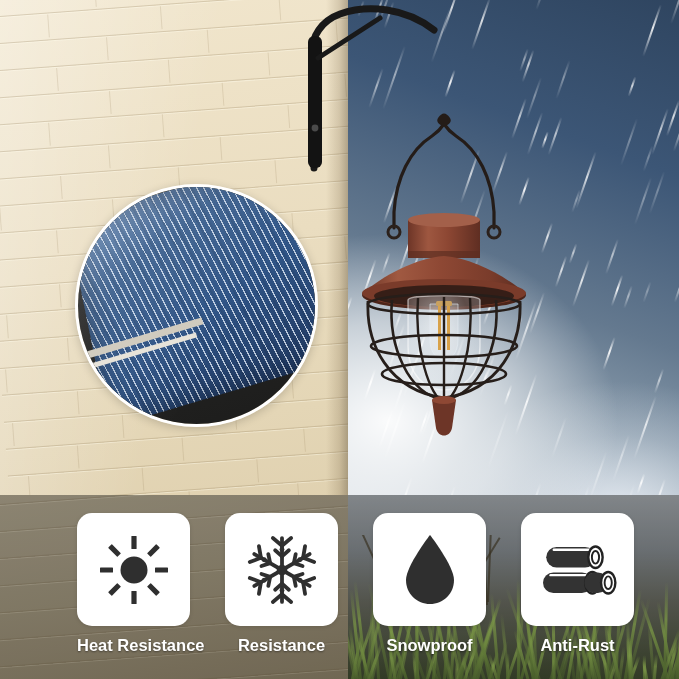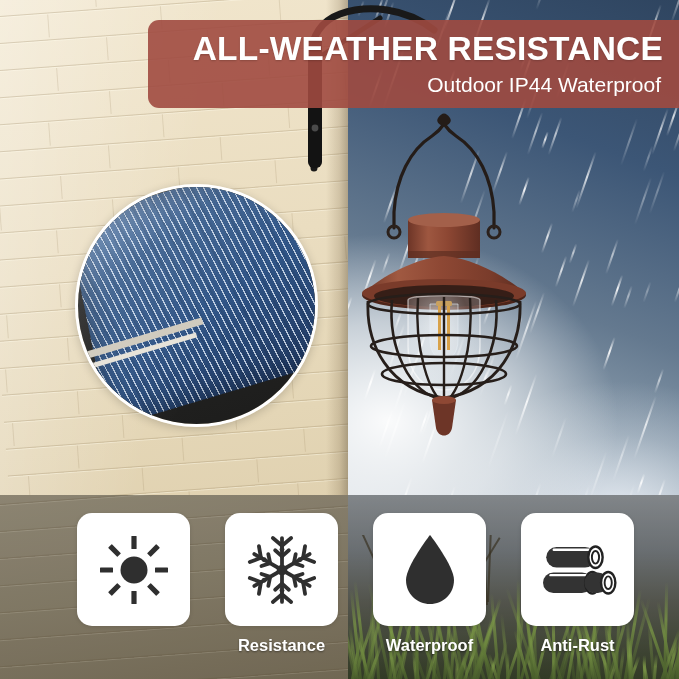--- a/index.html
+++ b/index.html
@@ -585,24 +585,20 @@
     <div class="bracket">
       <svg class="icon-svg" width="160" height="175" viewBox="0 0 160 175" aria-hidden="true">
         <path d="M26 168 L26 40 C 26 40, 30 22, 52 14 C 80 4, 118 8, 146 30" fill="none" stroke="#191919" stroke-width="7" stroke-linecap="round"></path>
         <rect x="20" y="36" width="14" height="132" rx="6" fill="#131313"></rect>
         <circle cx="27" cy="128" r="3.4" fill="#4a4a4a"></circle>
         <path d="M30 58 L92 18" stroke="#191919" stroke-width="5" stroke-linecap="round" fill="none"></path>
       </svg>
     </div>
   </div>
 
-  <div class="banner">
-    <span class="banner-title">ALL-WEATHER RESISTANCE</span>
-    <span class="banner-sub">Outdoor IP44 Waterproof</span>
-  </div>
 
   <div class="bottom-strip">
     <div class="strip-bg-left">
       <div class="strip-brick" id="stripBrick">
           <div class="brick-row" style="top:6px;"></div>
           <div class="brick-row" style="top:33px;"></div>
           <div class="brick-row" style="top:60px;"></div>
           <div class="brick-row" style="top:87px;"></div>
           <div class="brick-row" style="top:114px;"></div>
           <div class="brick-row" style="top:141px;"></div>
@@ -779,20 +775,21 @@
             <rect x="33.4" y="2" width="5.2" height="13" rx="0.6" fill="#2f2f2f"></rect>
             <rect x="33.4" y="57" width="5.2" height="13" rx="0.6" fill="#2f2f2f"></rect>
             <rect x="2" y="33.4" width="13" height="5.2" rx="0.6" fill="#2f2f2f"></rect>
             <rect x="57" y="33.4" width="13" height="5.2" rx="0.6" fill="#2f2f2f"></rect>
             <rect x="33.4" y="2" width="5.2" height="13" rx="0.6" fill="#2f2f2f" transform="rotate(45 36 36)"></rect>
             <rect x="33.4" y="57" width="5.2" height="13" rx="0.6" fill="#2f2f2f" transform="rotate(45 36 36)"></rect>
             <rect x="2" y="33.4" width="13" height="5.2" rx="0.6" fill="#2f2f2f" transform="rotate(45 36 36)"></rect>
             <rect x="57" y="33.4" width="13" height="5.2" rx="0.6" fill="#2f2f2f" transform="rotate(45 36 36)"></rect>
           </svg>
         </div>
+        <span class="card-label">Heat Resistance</span>
       </div>
 
       <div class="card-wrap" style="left:225px;">
         <div class="card">
           <svg class="icon-svg" width="76" height="76" viewBox="0 0 100 100" aria-hidden="true">
             <g stroke="#2f2f2f" stroke-width="5" stroke-linecap="round" fill="none">
               <g>
                 <line x1="50" y1="50" x2="50" y2="8"></line>
                 <line x1="50" y1="18" x2="38" y2="8"></line>
                 <line x1="50" y1="18" x2="62" y2="8"></line>
@@ -848,21 +845,21 @@
         </div>
         <span class="card-label">Resistance</span>
       </div>
 
       <div class="card-wrap" style="left:373px;">
         <div class="card">
           <svg class="icon-svg" width="64" height="76" viewBox="0 0 64 76" aria-hidden="true">
             <path d="M32 3 C 32 3, 56 34, 56 48 C 56 62, 45 72, 32 72 C 19 72, 8 62, 8 48 C 8 34, 32 3, 32 3 Z" fill="#2f2f2f"></path>
           </svg>
         </div>
-        <span class="card-label">Waterproof</span>
+        <span class="card-label">Snowproof</span>
       </div>
 
       <div class="card-wrap" style="left:521px;">
         <div class="card">
           <svg class="icon-svg" width="80" height="62" viewBox="0 0 100 78" aria-hidden="true">
 
             <rect x="10" y="10" width="62" height="26" rx="13" fill="#333333"></rect>
             <rect x="18" y="12" width="50" height="3" rx="1.5" fill="#ffffff"></rect>
             <ellipse cx="72" cy="23" rx="9" ry="13.5" fill="#ffffff" stroke="#222222" stroke-width="3"></ellipse>
             <ellipse cx="72" cy="23" rx="4.5" ry="8" fill="#ffffff" stroke="#222222" stroke-width="2.4"></ellipse>

